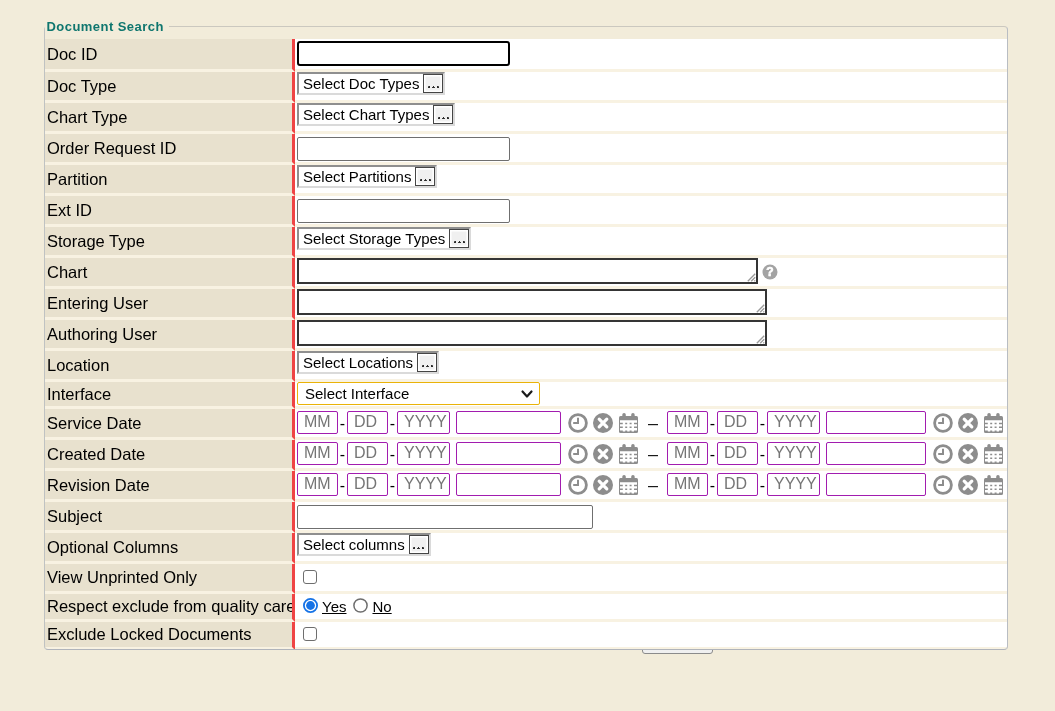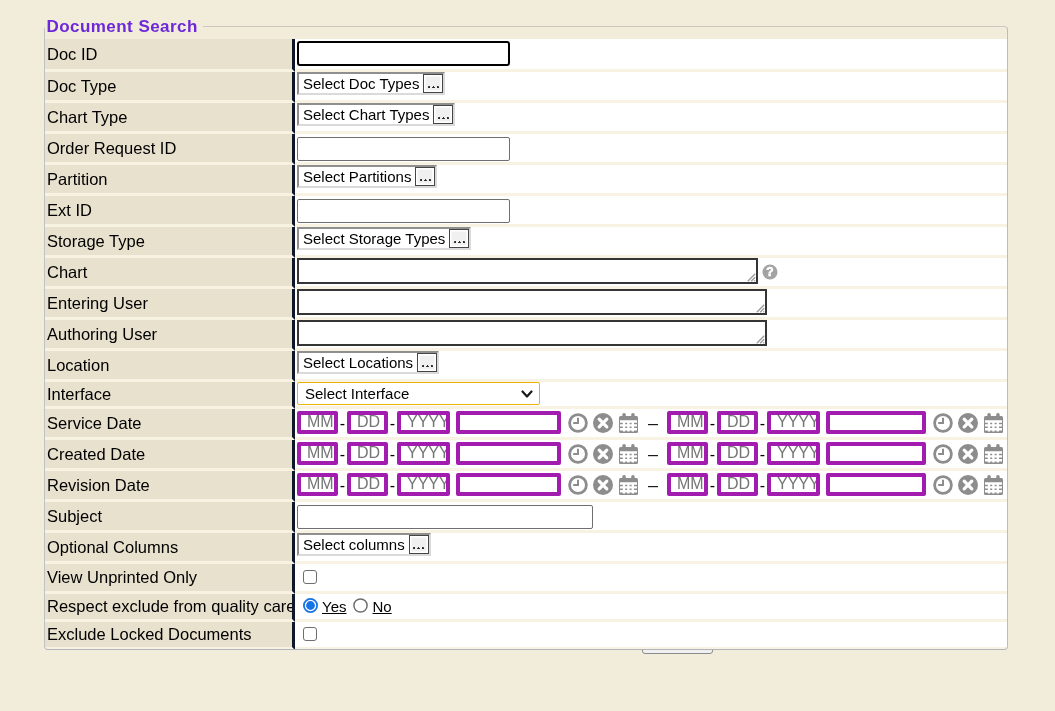--- a/index.html
+++ b/index.html
@@ -11,32 +11,32 @@
   position:relative;
 }
 #fs {
   position:absolute; left:44px; top:26px; width:964px; height:624px; z-index:2; pointer-events:none;
   border-style:solid; border-width:1px 1.5px 1.5px 1px; border-color:#cbc8bf #b9bdc3 #b0b4bb #bfc2c2; border-radius:4px;
 }
 #legend {
   z-index:3;
   position:absolute; left:45px; top:15px; height:22px;
   background:#f2ecda; padding:0 5px 0 1.5px;
-  font-size:17px; font-weight:bold; color:#6d28d9; line-height:23px; letter-spacing:0.45px;
+  font-size:13px; font-weight:bold; color:#0f766e; line-height:23px; letter-spacing:0.45px;
   white-space:nowrap;
 }
 table#tbl {
   z-index:1;
   position:absolute; left:45px; top:39px; width:962px;
   border-collapse:separate; border-spacing:0; table-layout:fixed;
 }
 td { padding:0; vertical-align:middle; font-size:16.5px; color:#000; }
 td.l {
   width:250px; background:#e8e1ce; padding-left:2px;
-  border-right:3px solid #0f172a;
+  border-right:3px solid #ef4444;
   border-bottom:3px solid #f8f2e2;
   white-space:nowrap; overflow:hidden;margin-top:34px;
 }
 td.r {
   background:#ffffff; padding-left:2px;
   border-bottom:3px solid #f8f2e2;
 }
 tr.h27 td { height:33px; }
 tr.h28 td { height:31px; }
 tr.h25 td { height:27px; }
@@ -92,21 +92,21 @@
 .fakesel {
   position:relative; margin-top:-1px; width:243px; height:23px;
   border:1px solid #eab308; border-radius:2px; background:#fff;
   font-size:15px; line-height:21px; padding-left:7px;
 }
 .fakesel svg { position:absolute; right:5px; top:4px; }
 
 .drow { display:flex; align-items:center; }
 .din {
   position:relative; top:-1px;
-  height:23px; border:4px solid #a21caf; border-radius:2px;
+  height:23px; border:1px solid #a21caf; border-radius:2px;
   padding:1px 0 1px 6px; font-size:16px; margin:0; background:#fff;
 }
 .din::placeholder { color:#757575; opacity:1; }
 .dmm { width:41px; }
 .ddd { width:41px; }
 .dyy { width:53px; }
 .dbig { width:105px; margin-left:6px; }
 .dbig2 { width:100px; margin-left:6px; }
 .dhy { width:9px; text-align:center; font-size:16px; color:#000; flex:none; position:relative; top:1px; }
 .dico { display:flex; align-items:center; margin-left:7px; }

